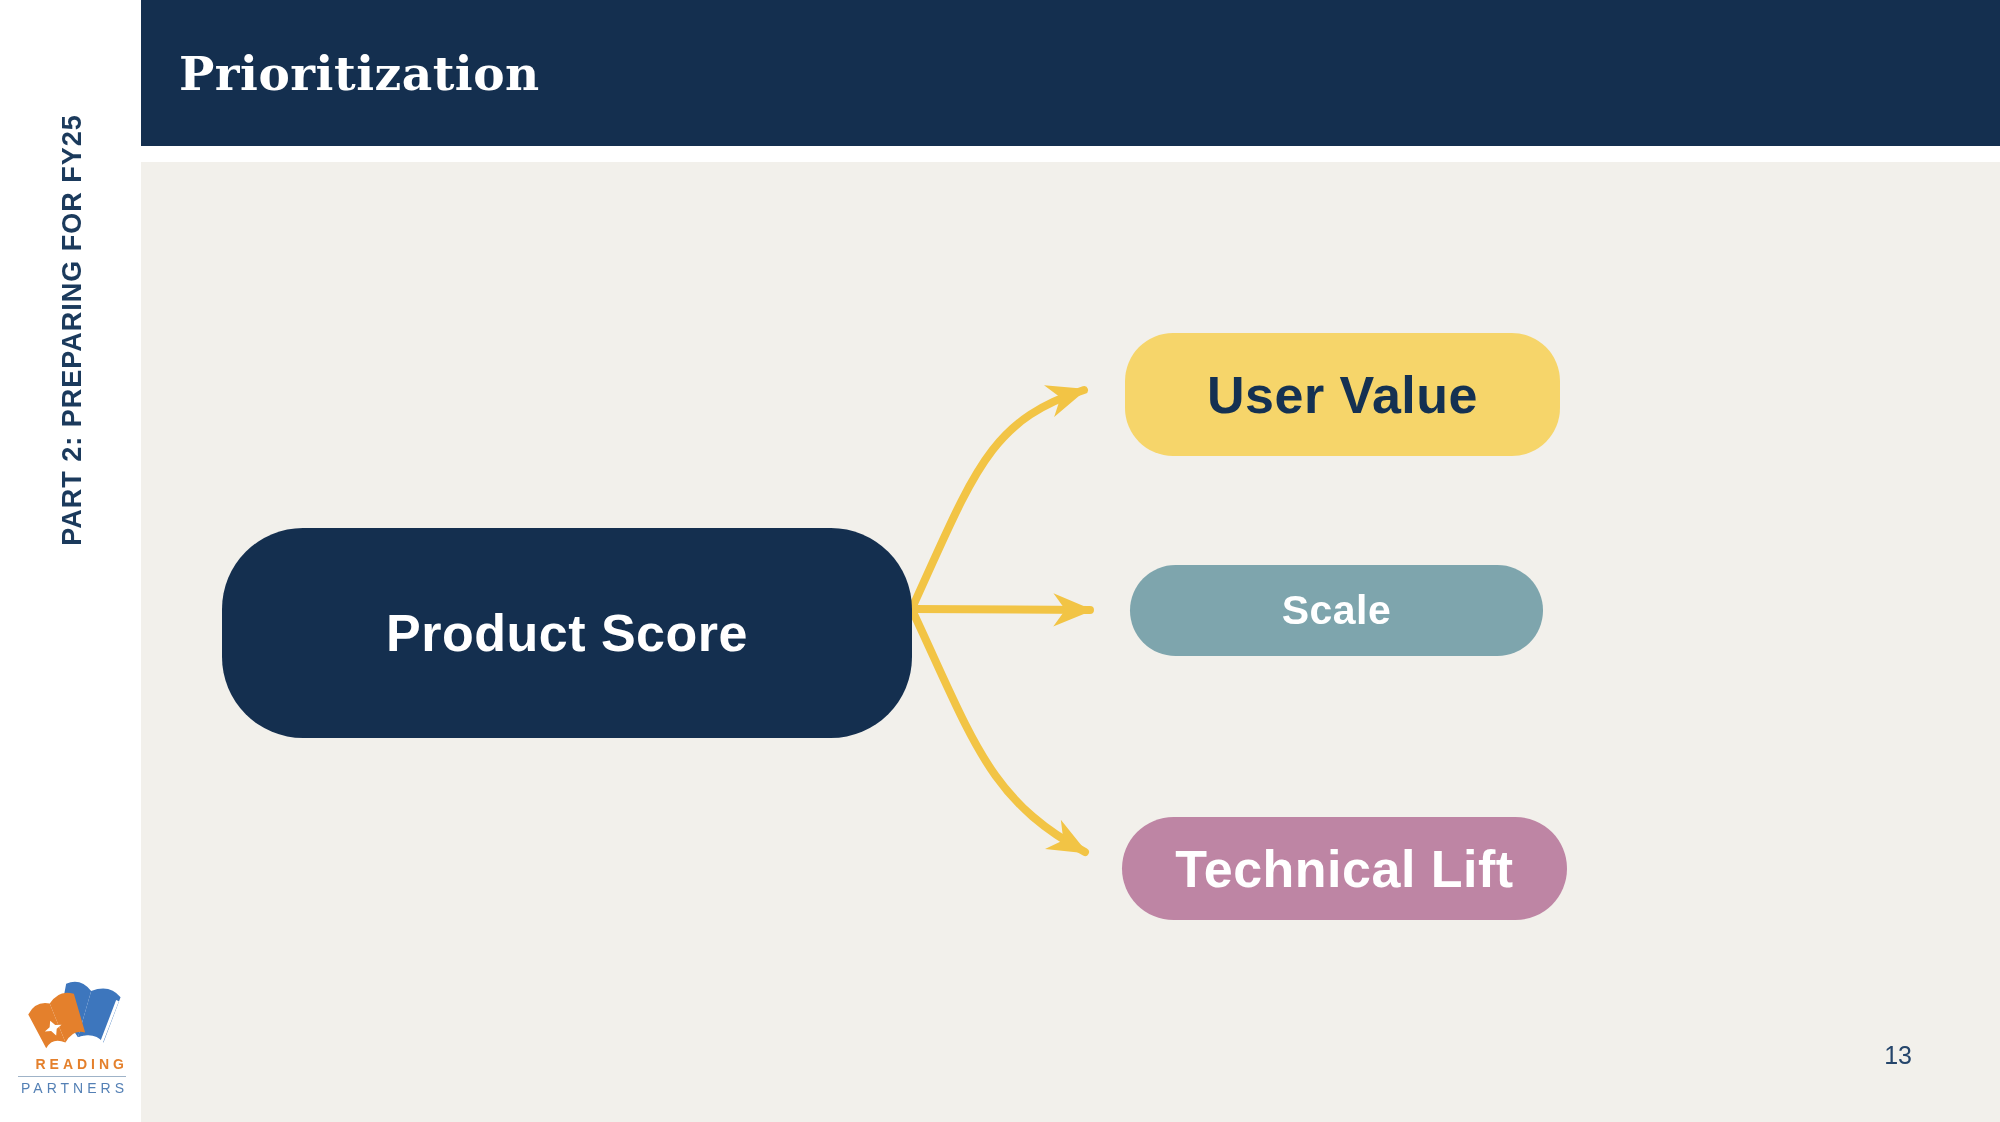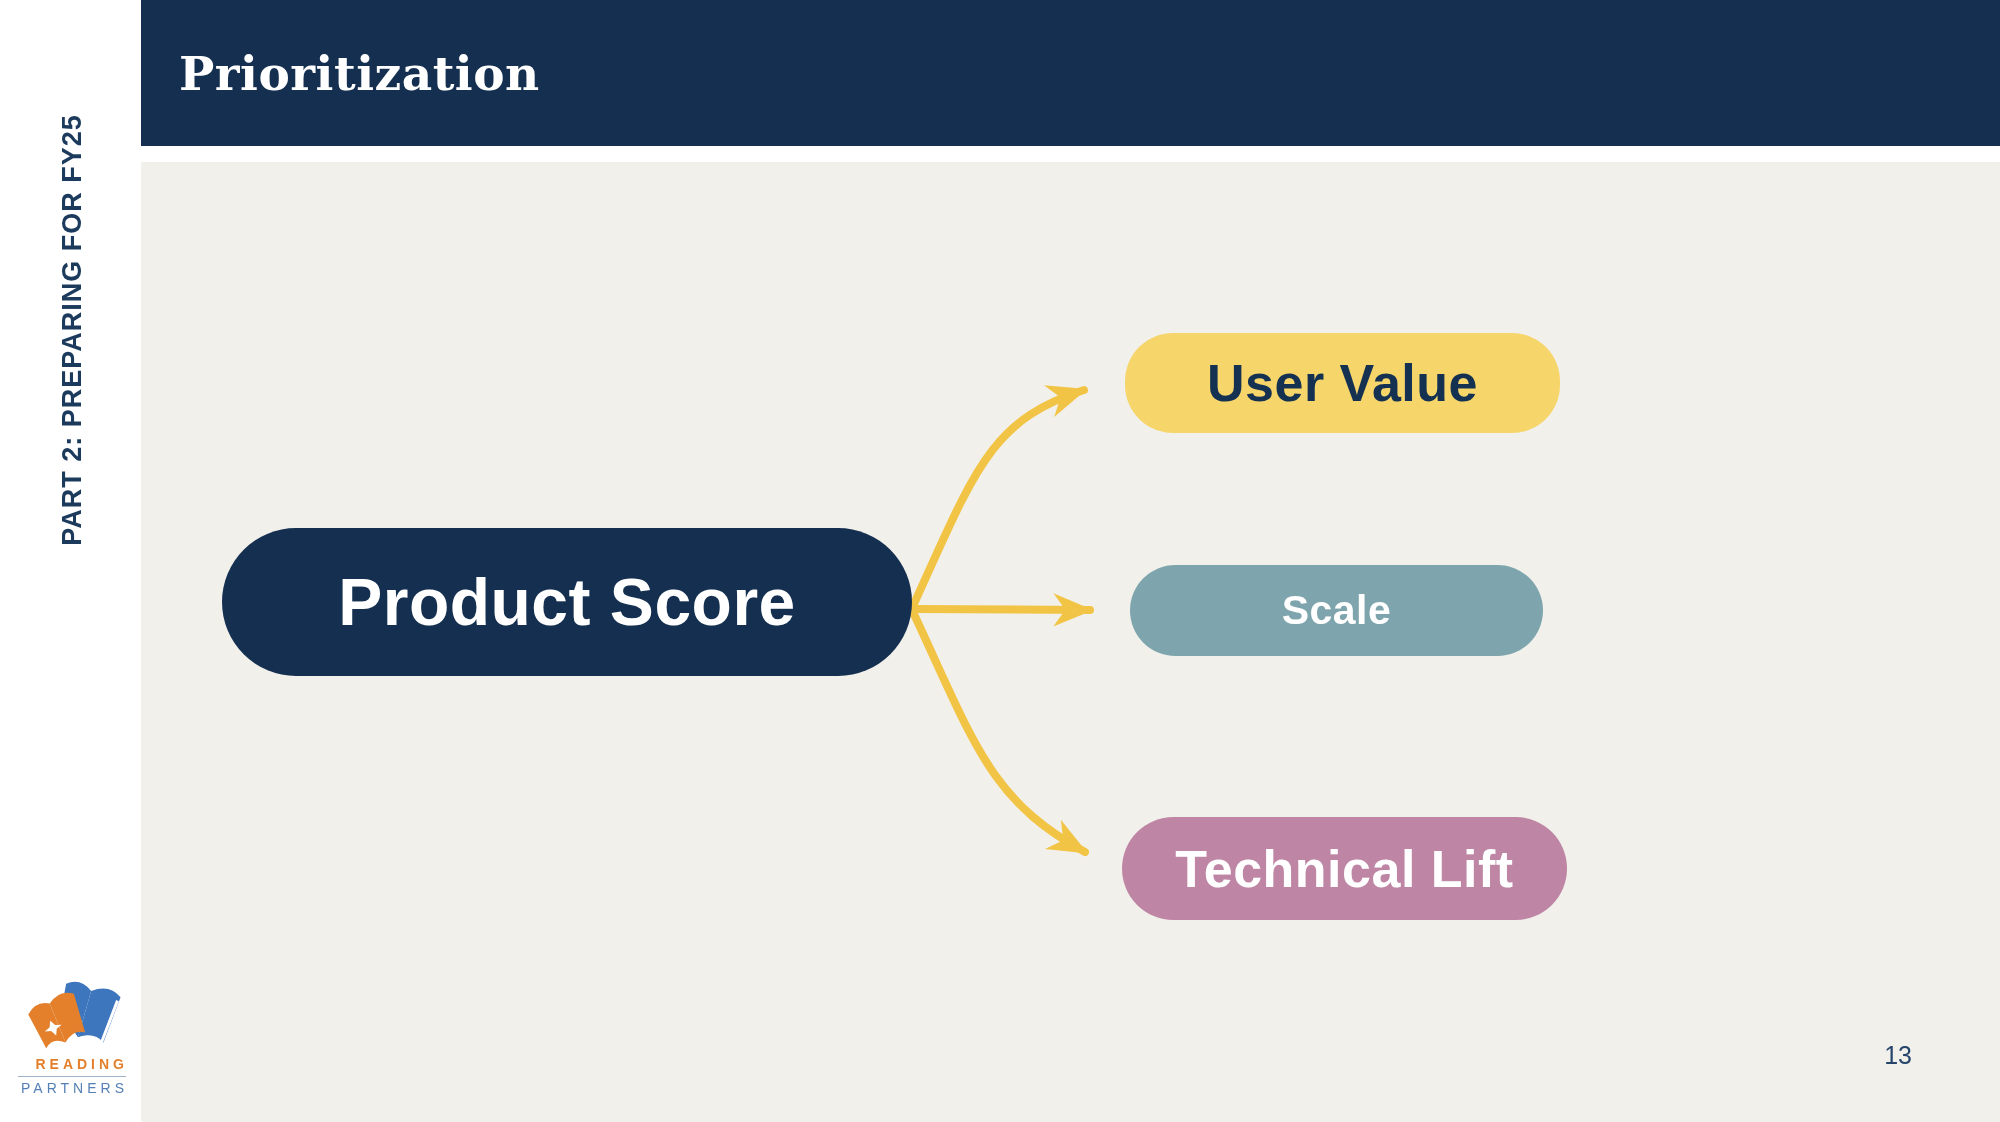--- a/index.html
+++ b/index.html
@@ -62,26 +62,26 @@
 
   
   .pill {
     position:absolute;
     display:flex; align-items:center; justify-content:center;
     font-weight:700; text-align:center;
     letter-spacing:0.5px;
     z-index:2;
   }
   .pill-root {
-    left:222px; top:528px; width:690px; height:148px;
+    left:222px; top:528px; width:690px; height:210px;
     border-radius:81px; background:#142f4f;
-    color:#ffffff; font-size:66px;
+    color:#ffffff; font-size:52px;
   }
   .pill-user-value {
-    left:1125px; top:333px; width:435px; height:100px;
+    left:1125px; top:333px; width:435px; height:123px;
     border-radius:48px; background:#f6d56a;
     color:#143152; font-size:52px;
   }
   .pill-scale {
     left:1130px; top:565px; width:413px; height:91px;
     border-radius:46px; background:#7ea5ad;
     color:#ffffff; font-size:41px;
   }
   .pill-technical-lift {
     left:1122px; top:817px; width:445px; height:103px;

